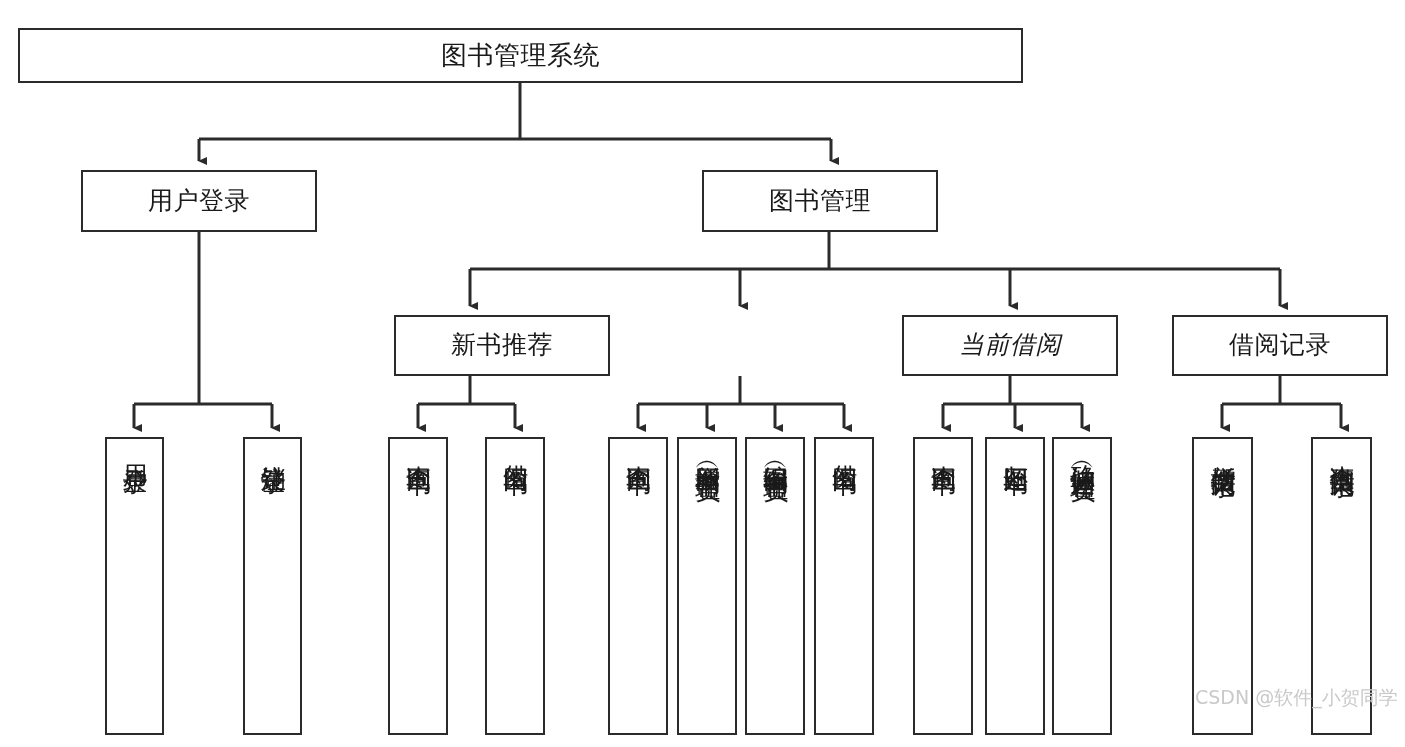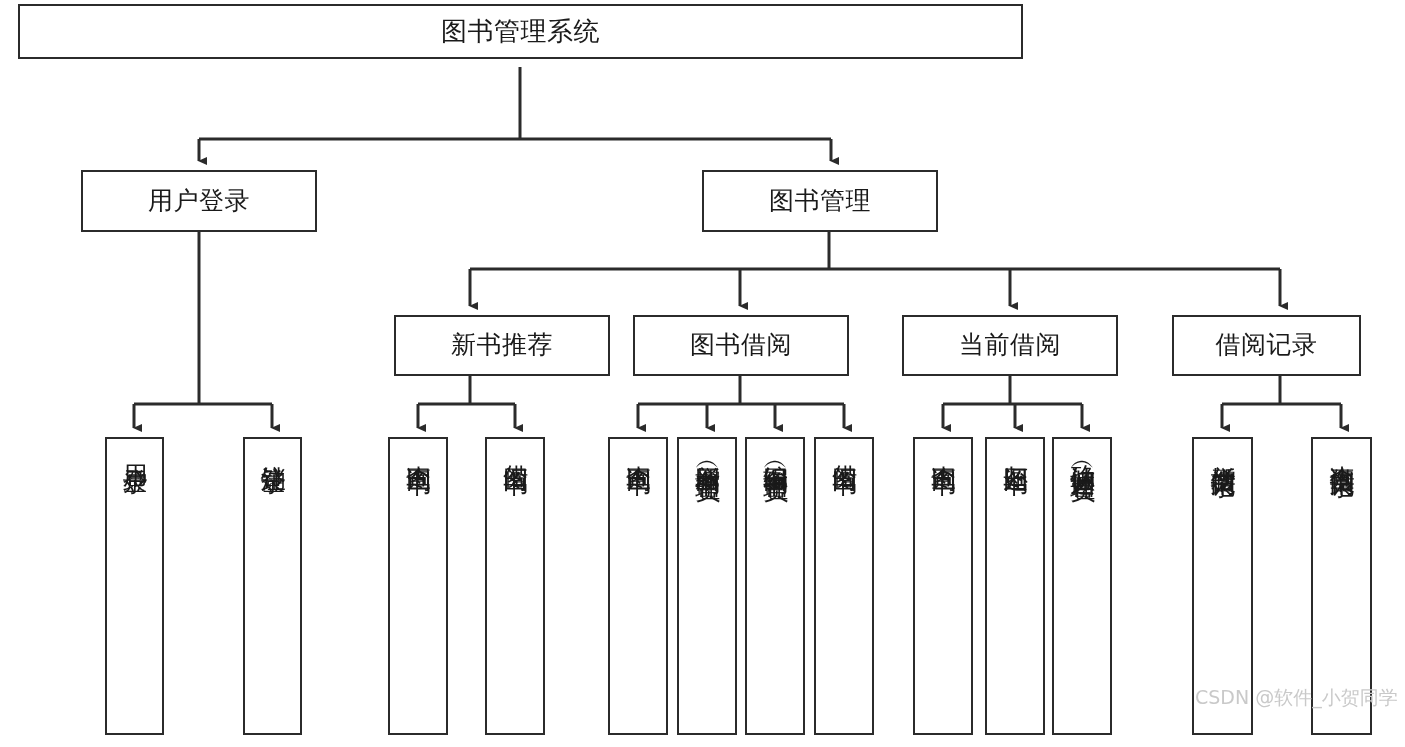--- a/index.html
+++ b/index.html
@@ -122,41 +122,38 @@
       <path d="M1015,404 L1015,428" marker-end="url(#arrowhead)"></path>
       <path d="M1082,404 L1082,428" marker-end="url(#arrowhead)"></path>
 
       <path d="M1280,376 L1280,404"></path>
       <path d="M1222,404 L1341,404"></path>
       <path d="M1222,404 L1222,428" marker-end="url(#arrowhead)"></path>
       <path d="M1341,404 L1341,428" marker-end="url(#arrowhead)"></path>
     </g>
   </svg>
 
-  <div class="node horiz root" style="left:18px; top:4px; width:1005px; height:55px;">
+  <div class="node horiz root" style="left:18px; top:28px; width:1005px; height:55px;">
     <span class="node-label">图书管理系统</span>
   </div>
 
   <div class="node horiz" style="left:81px; top:170px; width:236px; height:62px;">
     <span class="node-label">用户登录</span>
   </div>
   <div class="node horiz" style="left:702px; top:170px; width:236px; height:62px;">
     <span class="node-label">图书管理</span>
   </div>
 
   <div class="node horiz" style="left:362px; top:315px; width:216px; height:61px;margin-left:32px;">
     <span class="node-label">新书推荐</span>
   </div>
-  <div class="node horiz" style="left:633px; top:315px; width:216px; height:61px;">
-    <span class="node-label">图书借阅</span>
-  </div>
-  <div class="node horiz" style="left:902px; top:315px; width:216px; height:61px;">
+  <div class="node horiz" style="left:902px; top:315px; width:216px; height:61px;font-style:italic;">
     <span class="node-label">当前借阅</span>
   </div>
-  <div class="node horiz" style="left:1172px; top:315px; width:189px; height:61px;">
+  <div class="node horiz" style="left:1172px; top:315px; width:216px; height:61px;">
     <span class="node-label">借阅记录</span>
   </div>
 
   <div class="node vert" style="left:105px; top:437px; width:59px; height:298px;">
     <span class="node-label">用户登录</span>
   </div>
   <div class="node vert" style="left:243px; top:437px; width:59px; height:298px;">
     <span class="node-label">注销登录</span>
   </div>
 

